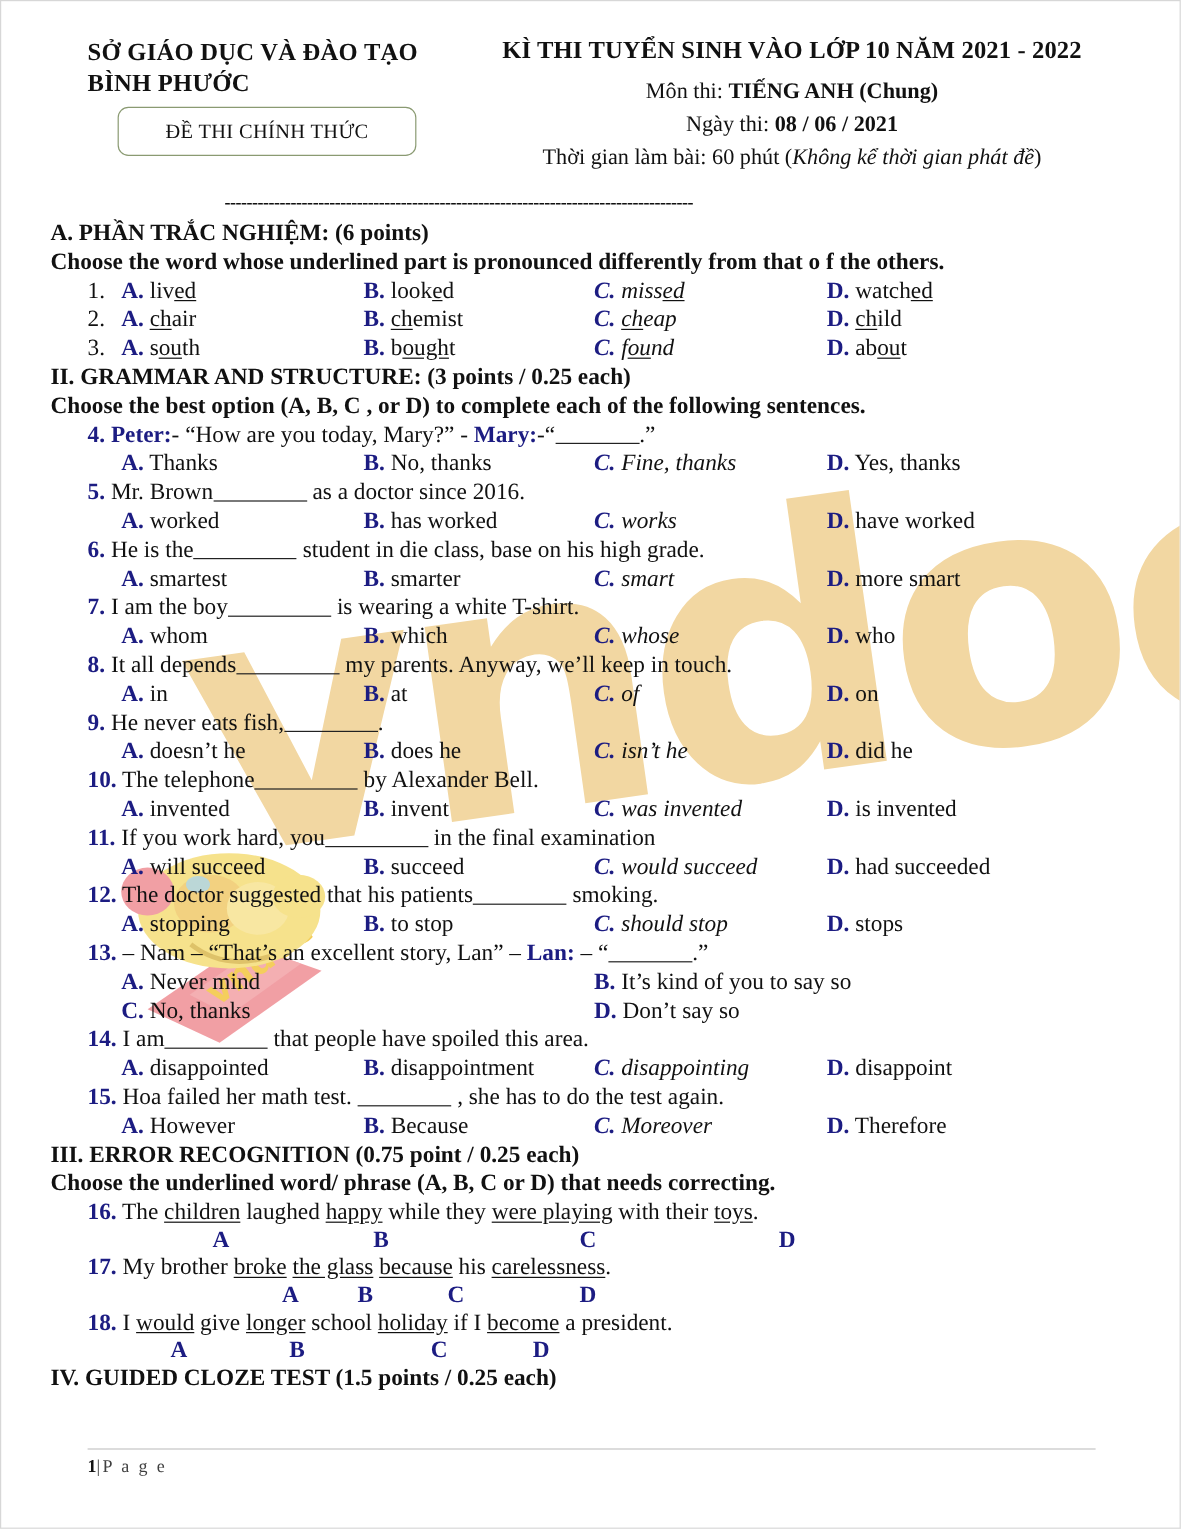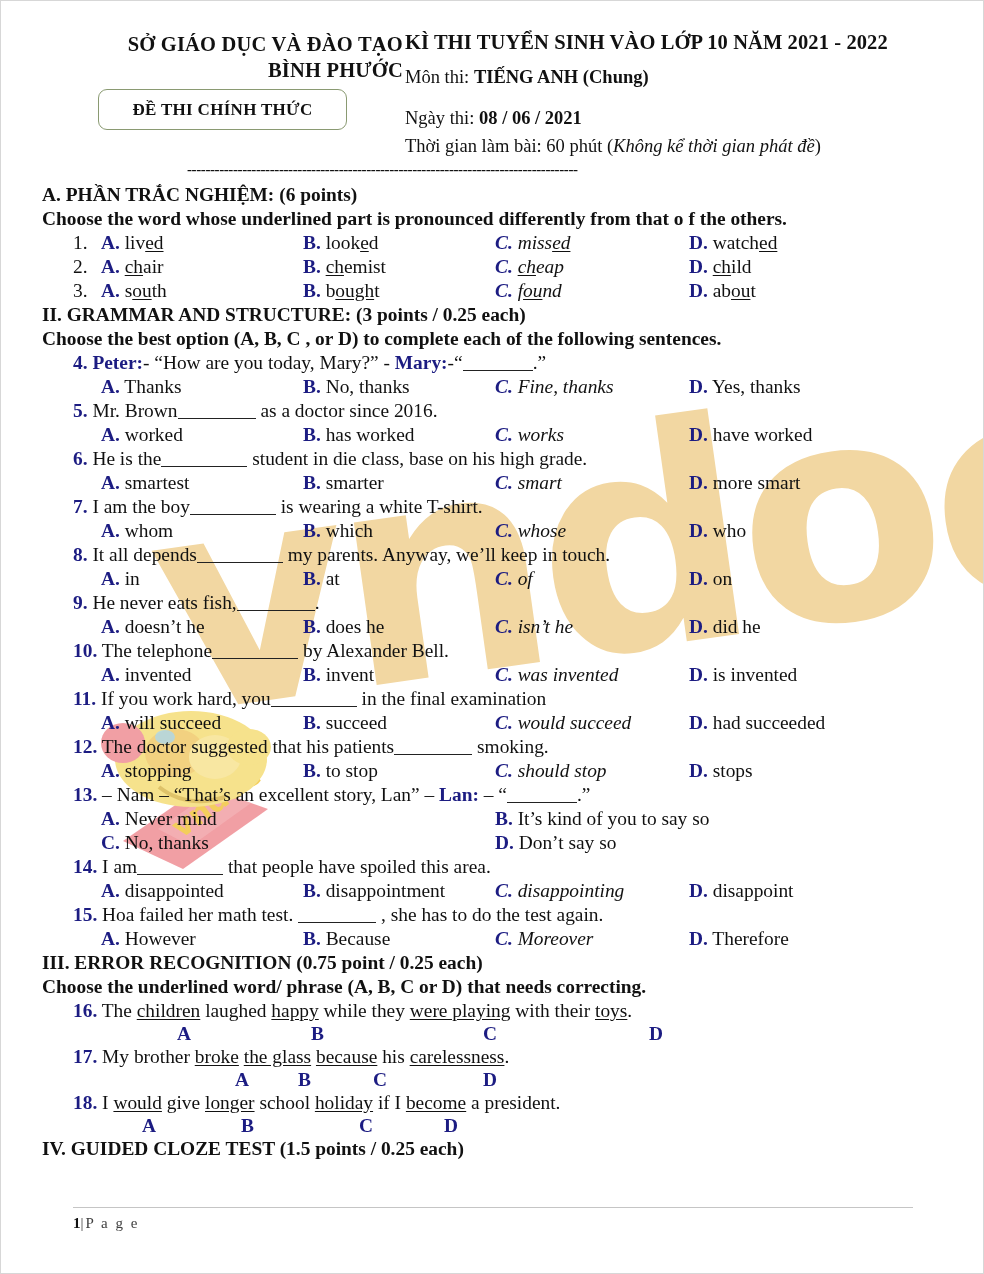--- a/index.html
+++ b/index.html
@@ -32,43 +32,43 @@
     user-select:none;
   }
   .wm-mascot{position:absolute;left:62px;top:690px;width:300px;height:190px;}
 
   
   .content{position:relative;z-index:2;}
 
   
   .hdr{position:relative;height:140px;}
   .hdr-left{
-    position:absolute;left:72px;top:30px;width:330px;text-align:right;
+    position:absolute;left:72px;top:30px;width:330px;text-align:left;
   }
   .hdr-left .l1,.hdr-left .l2{
     font-weight:700;font-size:20.5px;letter-spacing:.2px;color:#111;
     line-height:1.28;white-space:nowrap;
   }
   .stamp{
     position:absolute;left:97px;top:88px;
     width:247px;height:39px;
     border:1.4px solid #8a9a72;
     border-radius:9px;
     display:flex;align-items:center;justify-content:center;
     background:#fff;
   }
-  .stamp span{font-weight:700;font-size:17px;color:#111;letter-spacing:.3px;}
+  .stamp span{font-weight:400;font-size:17px;color:#111;letter-spacing:.3px;}
   .hdr-right{
-    position:absolute;left:404px;top:30px;width:510px;
+    position:absolute;left:404px;top:30px;width:510px;text-align:center;
   }
   .hdr-right .title{
     font-weight:700;font-size:20.5px;color:#111;white-space:nowrap;letter-spacing:.1px;
   }
   .hdr-right .line{font-size:18.5px;color:#111;line-height:1.42;margin-top:10px;white-space:nowrap;}
-  .hdr-right .line.l3{margin-top:15px;}
+  .hdr-right .line.l3{margin-top:1px;}
   .hdr-right .line.l4{margin-top:1px;}
   .hdr-right b{font-weight:700;}
   .hdr-right i{font-style:italic;}
 
   .divider{
     position:absolute;left:186px;top:160px;width:700px;
     font-size:15px;color:#111;letter-spacing:-0.4px;
     overflow:hidden;white-space:nowrap;font-weight:700;
   }
 

